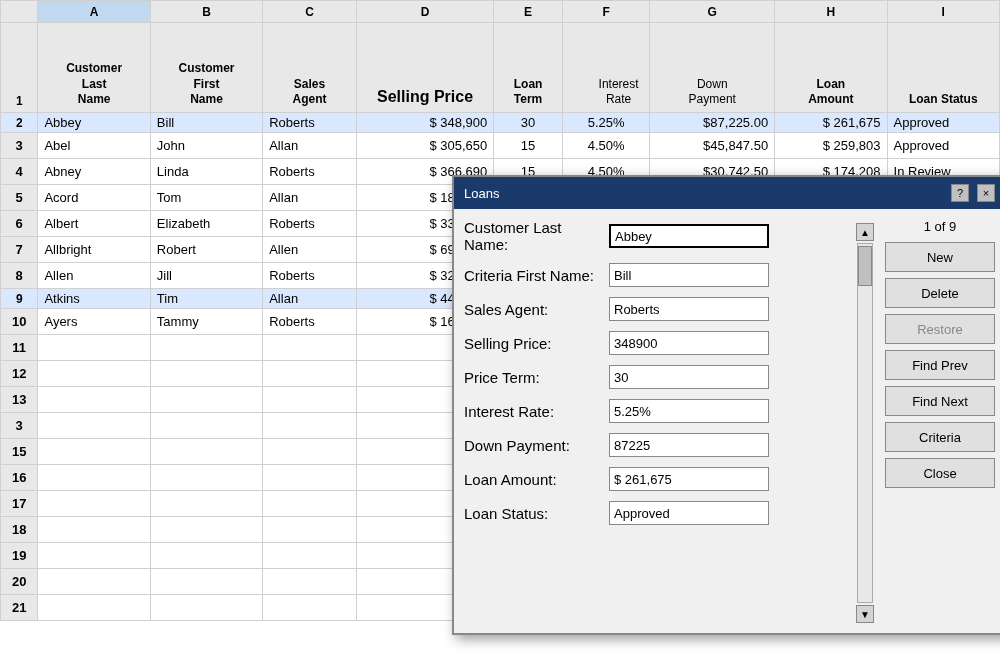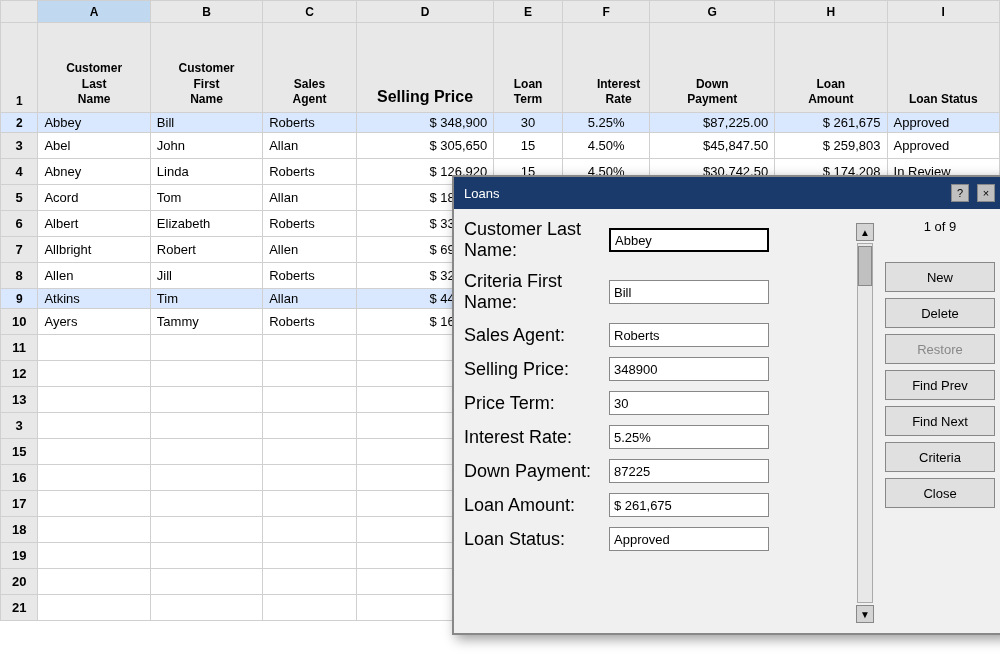--- a/index.html
+++ b/index.html
@@ -132,21 +132,21 @@
     }
 
     .form-row {
       display: flex;
       align-items: center;
       margin-bottom: 10px;
     }
 
     .form-label {
       width: 145px;
-      font-size: 18px;
+      font-size: 15px;
       color: #000;
       text-align: left;
     }
 
     .form-input {
       width: 160px;
       height: 24px;
       border: 1px solid #888;
       background: white;
       padding: 2px 4px;
@@ -212,21 +212,21 @@
       width: 110px;
       display: flex;
       flex-direction: column;
       gap: 6px;
       align-items: stretch;
     }
 
     .record-info {
       text-align: center;
       font-size: 13px;
-      margin-bottom: 22px;
+      margin-bottom: 2px;
     }
 
     .dialog-btn {
       height: 30px;
       background: #e0e0e0;
       border: 1px solid #888;
       cursor: pointer;
       font-size: 13px;
       font-family: inherit;
       text-align: center;
@@ -287,22 +287,22 @@
         <th class="col-header">I</th>
       </tr>
 
       <tr class="header-row">
         <td class="row-header">1</td>
         <td style="text-align:center;font-weight:bold;background:#e8e8e8;font-size:12px;vertical-align:bottom;padding-bottom:4px;">Customer<br>Last<br>Name</td>
         <td style="text-align:center;font-weight:bold;background:#e8e8e8;font-size:12px;vertical-align:bottom;padding-bottom:4px;">Customer<br>First<br>Name</td>
         <td style="text-align:center;font-weight:bold;background:#e8e8e8;font-size:12px;vertical-align:bottom;padding-bottom:4px;">Sales<br>Agent</td>
         <td style="text-align:center;font-weight:bold;background:#e8e8e8;font-size:16px;vertical-align:bottom;padding-bottom:4px;">Selling Price</td>
         <td style="text-align:center;font-weight:bold;background:#e8e8e8;font-size:12px;vertical-align:bottom;padding-bottom:4px;">Loan<br>Term</td>
-        <td style="text-align:center;font-weight:bold;background:#e8e8e8;font-size:12px;vertical-align:bottom;padding-bottom:4px;padding-left:31px;">Interest<br>Rate</td>
-        <td style="text-align:center;font-weight:bold;background:#e8e8e8;font-size:12px;vertical-align:bottom;padding-bottom:4px;">Down<br>Payment</td>
+        <td style="text-align:center;font-weight:normal;background:#e8e8e8;font-size:12px;vertical-align:bottom;padding-bottom:4px;padding-left:31px;">Interest<br>Rate</td>
+        <td style="text-align:center;font-weight:normal;background:#e8e8e8;font-size:12px;vertical-align:bottom;padding-bottom:4px;">Down<br>Payment</td>
         <td style="text-align:center;font-weight:bold;background:#e8e8e8;font-size:12px;vertical-align:bottom;padding-bottom:4px;">Loan<br>Amount</td>
         <td style="font-weight:bold;background:#e8e8e8;font-size:12px;vertical-align:bottom;padding-bottom:4px;">Loan Status</td>
       </tr>
     </thead>
     <tbody id="spreadsheet-body">
     <tr class="highlighted-row">
           <td class="row-header">2</td>
           <td>Abbey</td>
           <td>Bill</td>
           <td>Roberts</td>
@@ -323,21 +323,21 @@
           <td style="text-align: center;">4.50%</td>
           <td style="text-align: right;">$45,847.50</td>
           <td style="text-align: right;">$ 259,803</td>
           <td>Approved</td>
         </tr>
         <tr class="data-row">
           <td class="row-header">4</td>
           <td>Abney</td>
           <td>Linda</td>
           <td>Roberts</td>
-          <td style="text-align: right;">$ 126,920</td>
+          <td style="text-align: right;">$ 366,690</td>
           <td style="text-align: center;">15</td>
           <td style="text-align: center;">4.50%</td>
           <td style="text-align: right;">$30,742.50</td>
           <td style="text-align: right;">$ 174,208</td>
           <td>In Review</td>
         </tr>
         <tr class="data-row">
           <td class="row-header">5</td>
           <td>Acord</td>
           <td>Tom</td>

